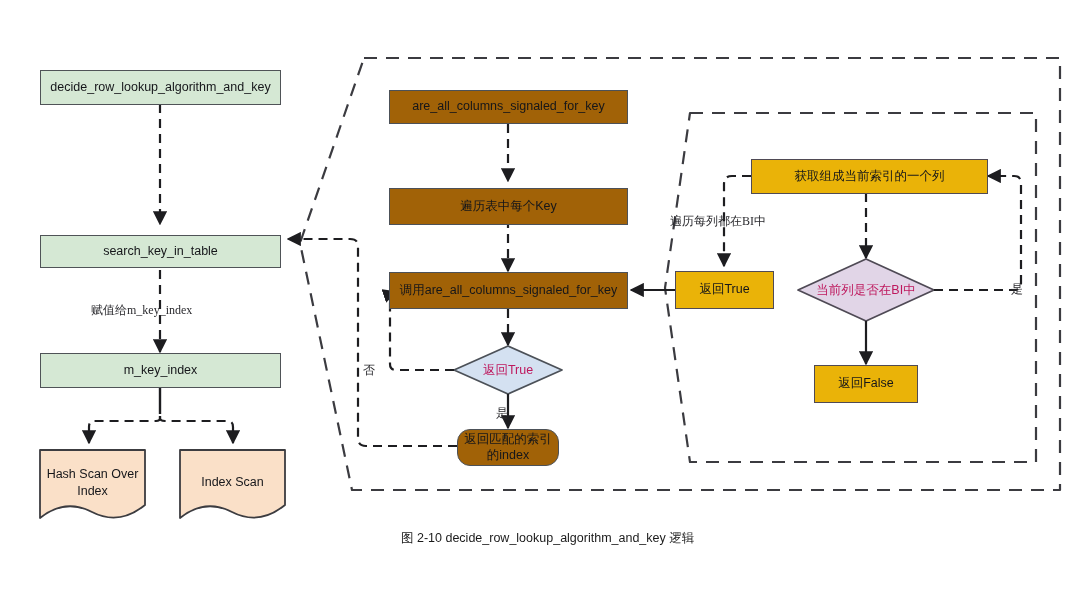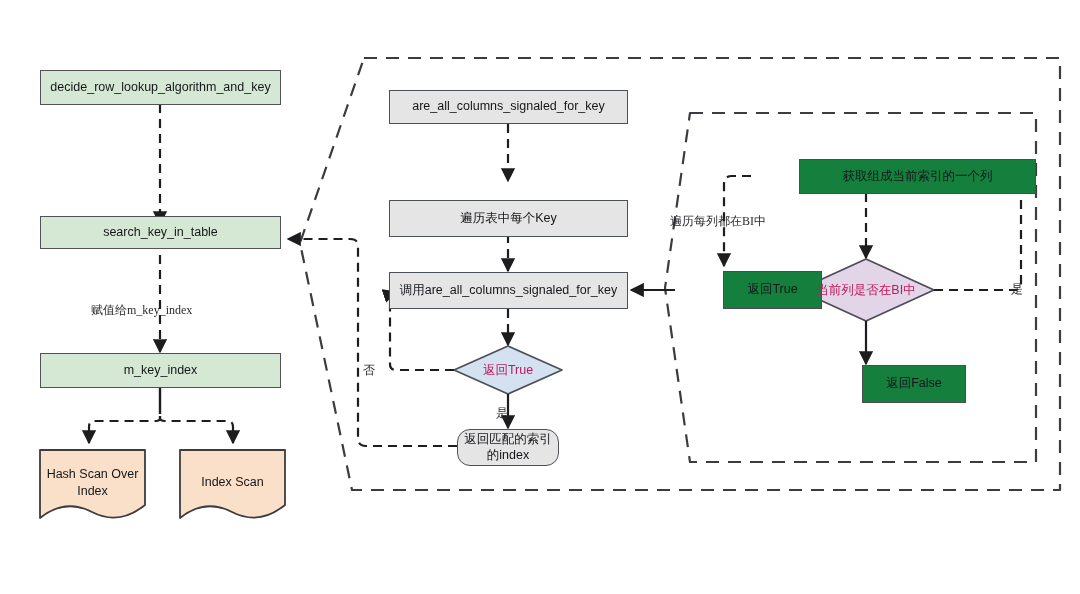--- a/index.html
+++ b/index.html
@@ -35,22 +35,22 @@
     justify-content: center;
     text-align: center;
     line-height: 1.25;
     border: 1.6px solid #49494f;
     font-size: 12.5px;
     color: #15161a;
     white-space: pre-line;
     padding: 2px 6px;
   }
   .node.green  { background: #d5e8d4; border-color: #4f5357; }
-  .node.blue   { background: #e5e5e5; border-color: #4c5158; text-align: center; }
-  .node.purple { background: #15803d; border-color: #4f4a55; margin-left: 48px; }
+  .node.blue   { background: #a16207; border-color: #4c5158; text-align: center; }
+  .node.purple { background: #eab308; border-color: #4f4a55; }
 
   
   .doclabel {
     position: absolute;
     display: flex;
     align-items: center;
     justify-content: center;
     text-align: center;
     font-size: 12.5px;
     line-height: 1.3;
@@ -137,21 +137,21 @@
 
     <path d="M 866 321 L 866 364" fill="none" stroke="#1d1d20" stroke-width="2.2" marker-end="url(#arrowSolid)"></path>
 
     <path d="M 934 290 L 1014 290 Q 1021 290 1021 283 L 1021 183 Q 1021 176 1014 176 L 988 176" fill="none" stroke="#1d1d20" stroke-width="2.2" stroke-dasharray="9 6" marker-end="url(#arrowSolid)"></path>
   </svg>
 
   <div class="node green" style="left:40px; top:70px; width:241px; height:35px;">
     <span>decide_row_lookup_algorithm_and_key</span>
   </div>
 
-  <div class="node green" style="left:40px; top:216px; width:241px; height:33px;">
+  <div class="node green" style="left:40px; top:235px; width:241px; height:33px;">
     <span>search_key_in_table</span>
   </div>
 
   <div class="node green" style="left:40px; top:353px; width:241px; height:35px;">
     <span>m_key_index</span>
   </div>
 
   <div class="doclabel" style="left:40px; top:455px; width:105px; height:55px;">
     <span>Hash Scan Over
 Index</span>
@@ -160,21 +160,21 @@
   <div class="doclabel" style="left:180px; top:455px; width:105px; height:55px;">
     <span>Index Scan</span>
   </div>
 
   <div class="edgelabel" style="left:91px; top:302px;">赋值给m_key_index</div>
 
   <div class="node blue" style="left:389px; top:90px; width:239px; height:34px;">
     <span>are_all_columns_signaled_for_key</span>
   </div>
 
-  <div class="node blue" style="left:389px; top:200px; width:239px; height:37px;">
+  <div class="node blue" style="left:389px; top:188px; width:239px; height:37px;">
     <span>遍历表中每个Key</span>
   </div>
 
   <div class="node blue" style="left:389px; top:272px; width:239px; height:37px;">
     <span>调用are_all_columns_signaled_for_key</span>
   </div>
 
   <div class="diamondlabel" style="left:466px; top:358px; width:84px; height:24px;">
     <span>返回True</span>
   </div>
@@ -201,14 +201,15 @@
   </div>
 
   <div class="node purple" style="left:814px; top:365px; width:104px; height:38px;">
     <span>返回False</span>
   </div>
 
   <div class="edgelabel" style="left:670px; top:213px;">遍历每列都在BI中</div>
 
   <div class="edgelabel" style="left:1011px; top:281px;">是</div>
 
+  <div class="caption" style="left:401px; top:530px;">图 2-10 decide_row_lookup_algorithm_and_key 逻辑</div>
 
 </div>
 
 </body></html>

